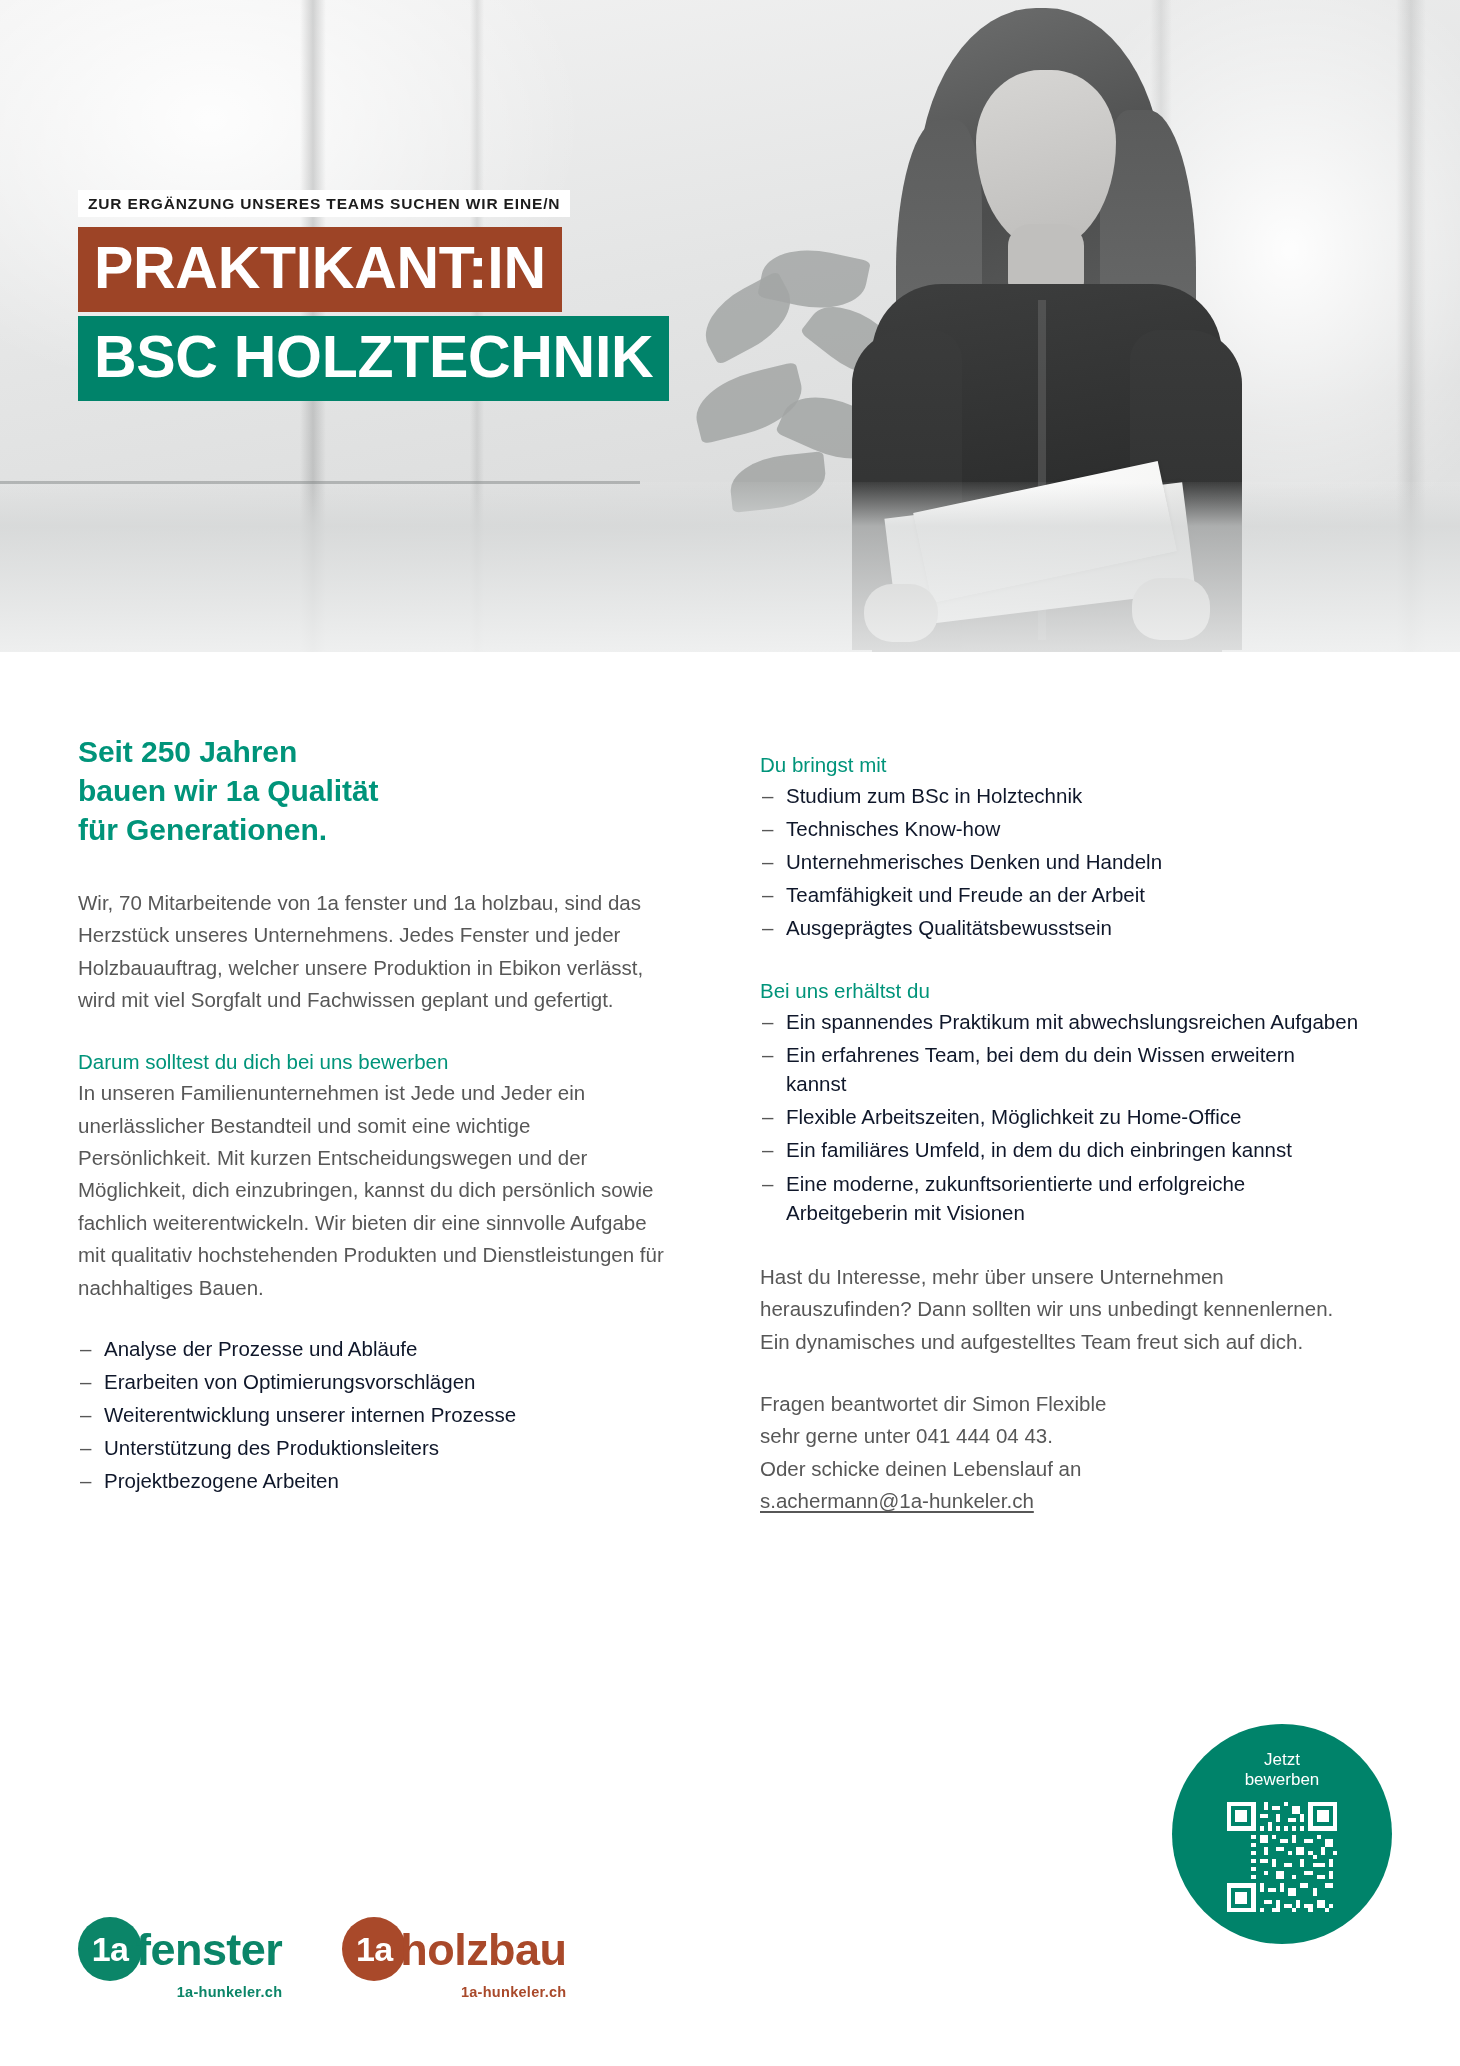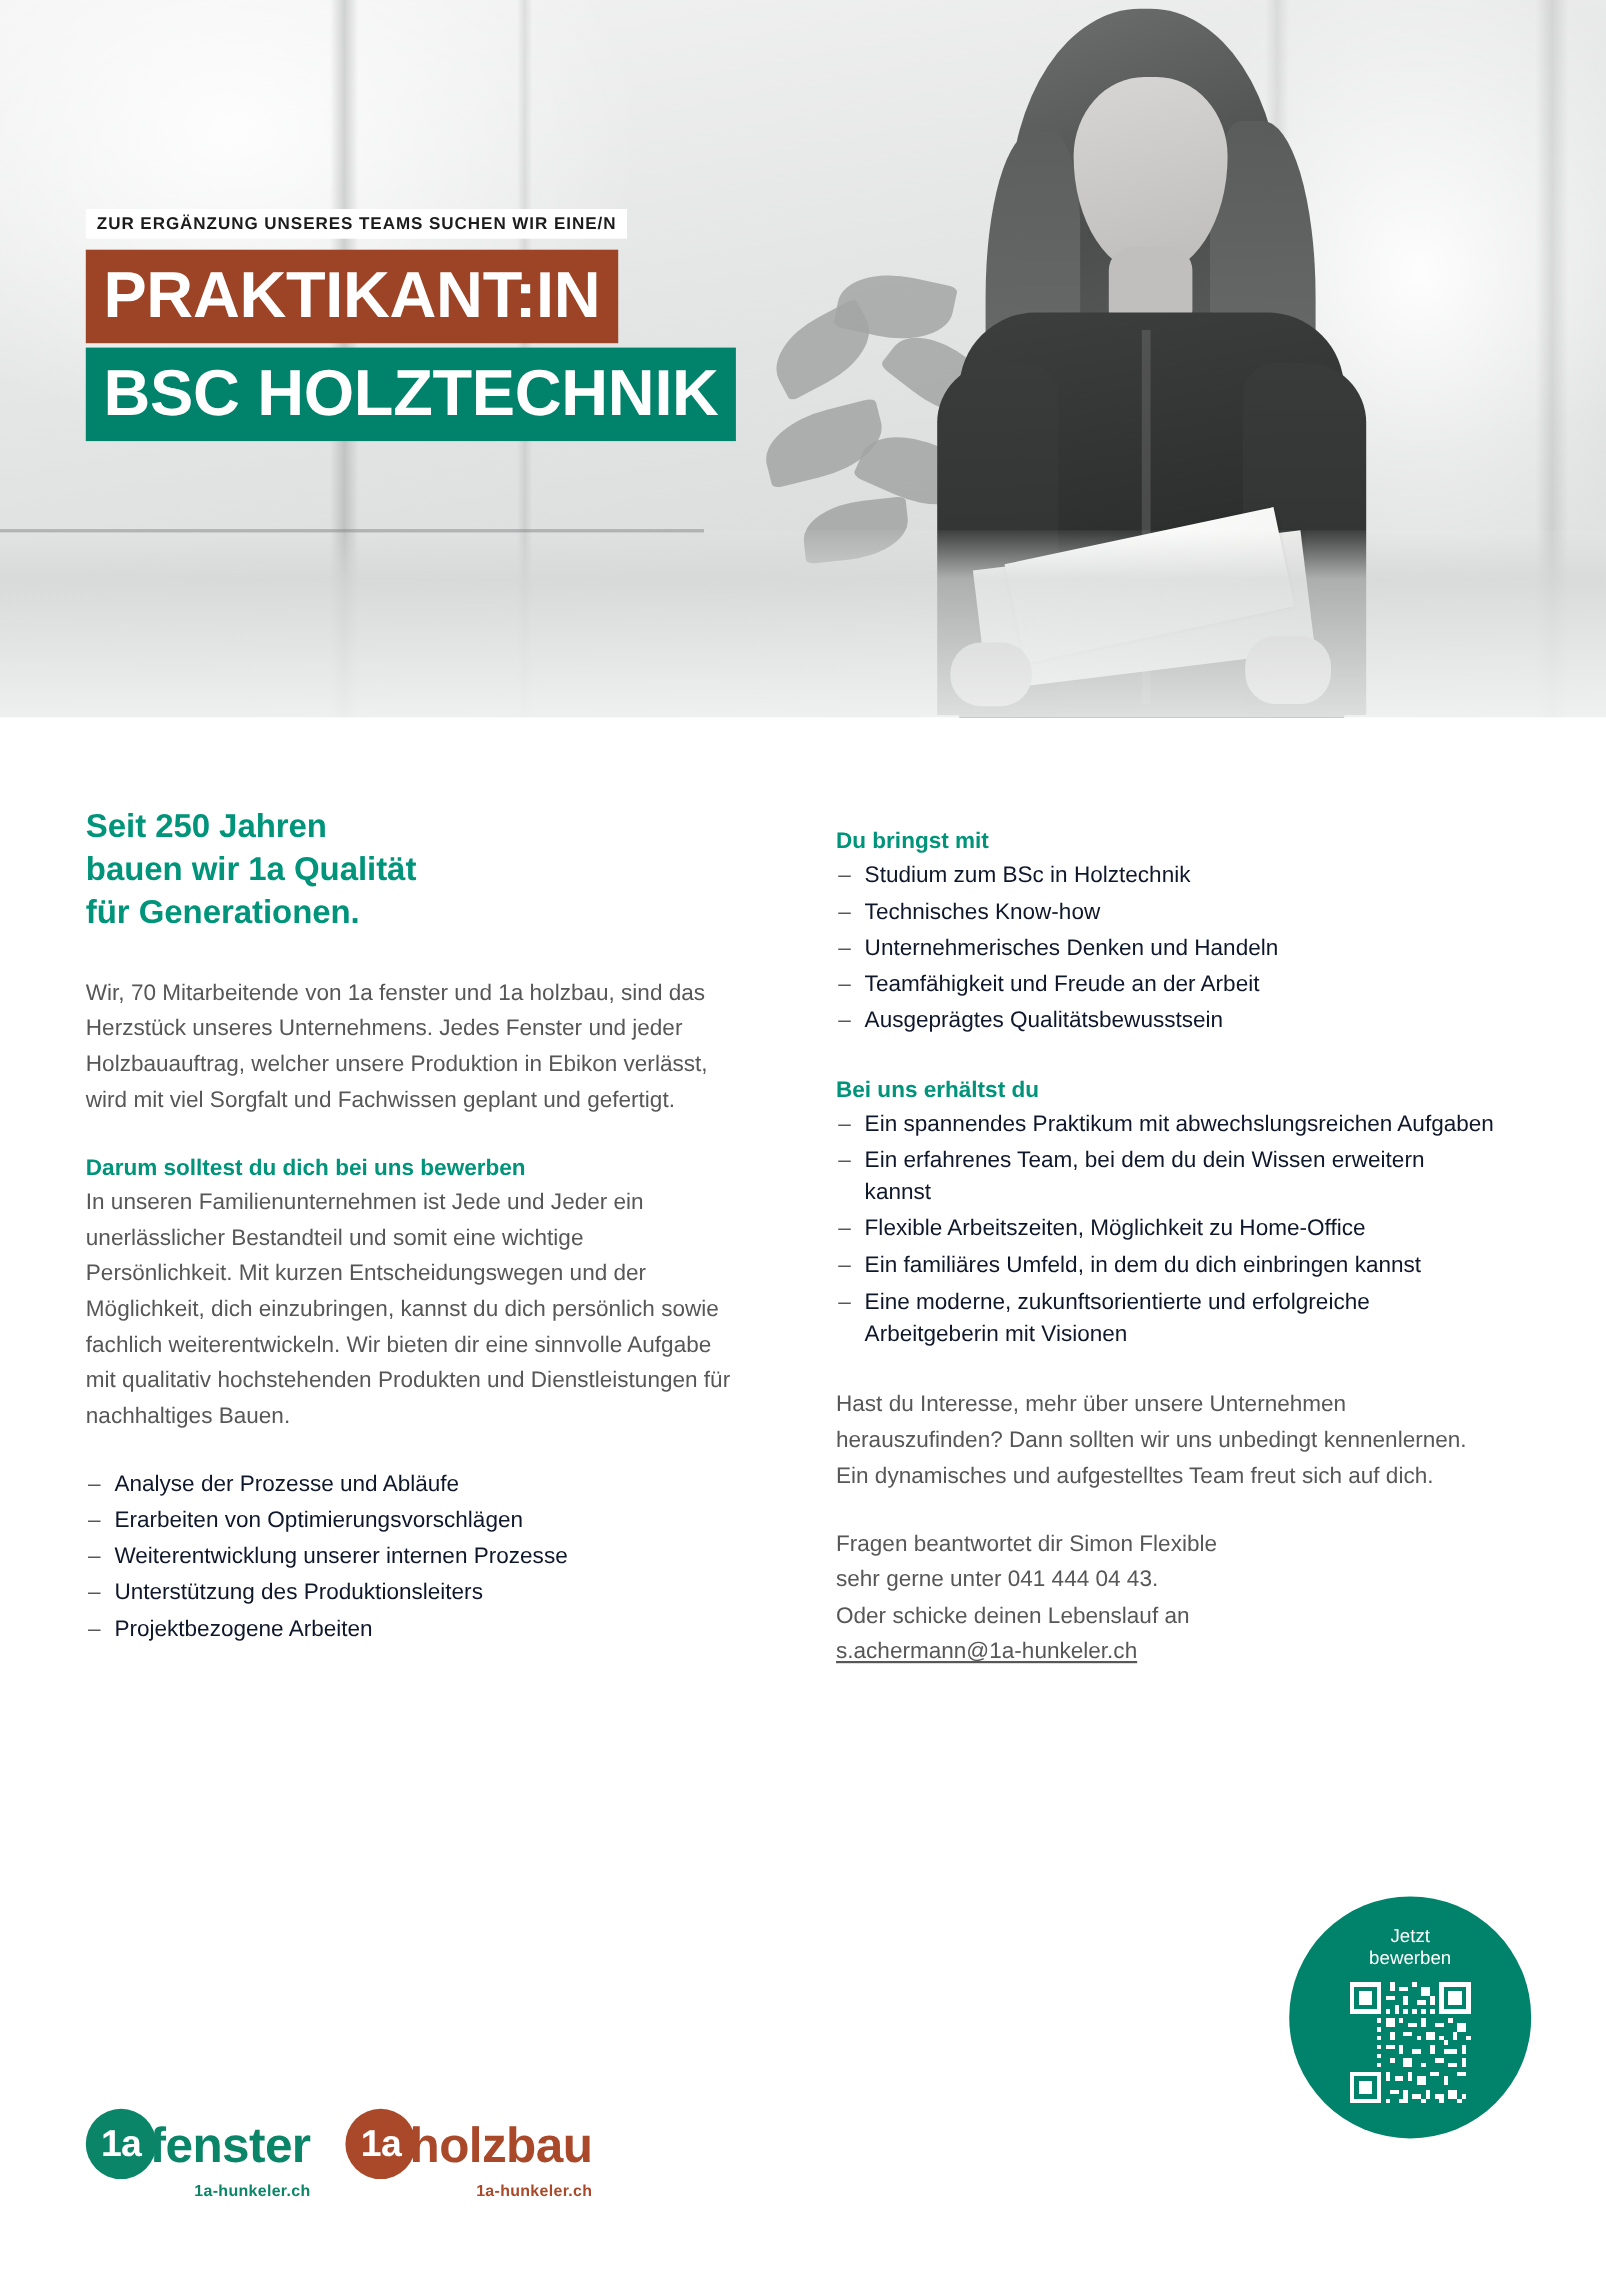--- a/index.html
+++ b/index.html
@@ -200,21 +200,21 @@
     line-height: 1.58;
     font-weight: 400;
   }
   p.body { margin-bottom: 0; }
   .gap-lg { height: 38px; }
   .gap-md { height: 30px; }
 
   h2.sec {
     color: #00947a;
     font-size: 20.5px;
-    font-weight: 700;
+    font-weight: 400;
     line-height: 1.5;
   }
 
   ul.dashed { list-style: none; }
   ul.dashed li {
     color: #0f172a;
     font-size: 20.5px;
     line-height: 1.42;
     padding-left: 26px;
     position: relative;
@@ -256,21 +256,21 @@
     text-align: center;
     font-weight: 400;
   }
   .qr-code {
     margin-top: 8px;
     width: 118px; height: 118px;
     background: #00836a;
   }
 
   
-  .footer { position: absolute; left: 78px; bottom: 66px; display: flex; align-items: flex-start; gap: 32px; }
+  .footer { position: absolute; left: 78px; bottom: 66px; display: flex; align-items: flex-start; gap: 60px; }
   .brand { position: relative; }
   .brand-row { display: flex; align-items: center; }
   .brand-disc {
     width: 64px; height: 64px; border-radius: 50%;
     display: flex; align-items: center; justify-content: center;
     color: #ffffff; font-weight: 700; font-size: 34px; line-height: 1;
     letter-spacing: -.02em;
   }
   .brand-word {
     font-weight: 700; font-size: 45px; line-height: 1;

